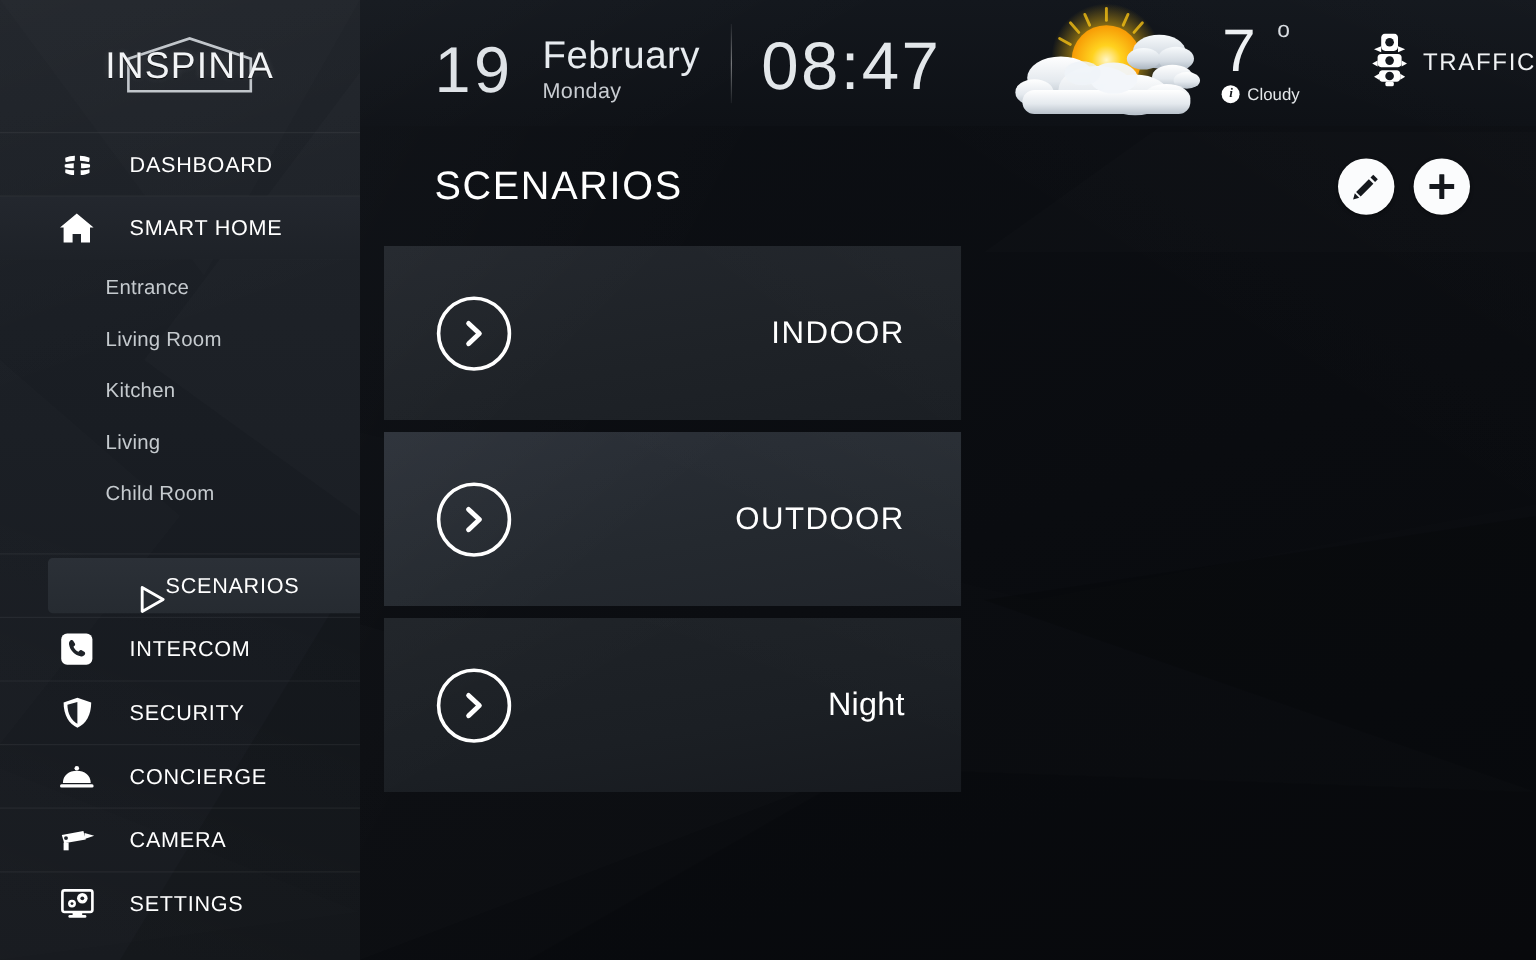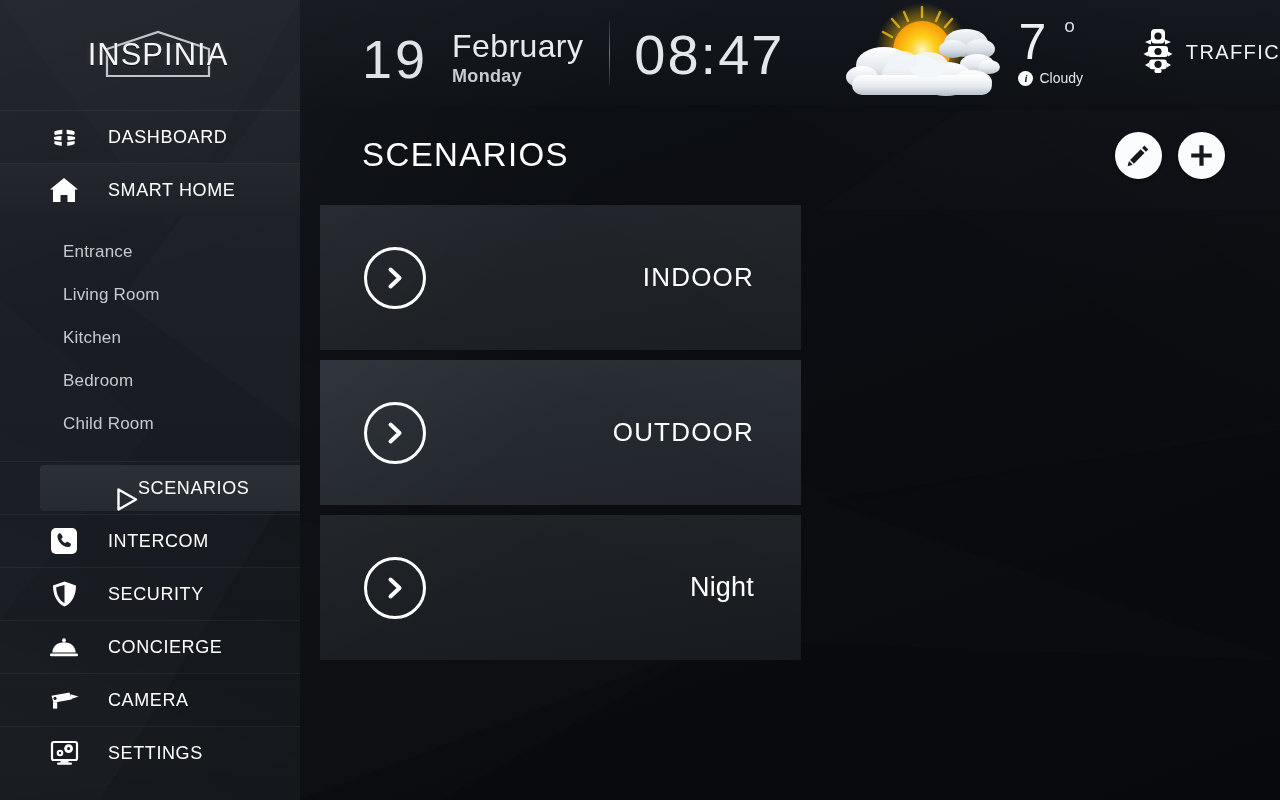--- a/index.html
+++ b/index.html
@@ -80,22 +80,22 @@
     position:absolute; left:40px; right:0; top:3px; bottom:3px;
     background:linear-gradient(180deg,#2b3037 0%, #262b31 100%);
     border-radius:4px 0 0 4px;
   }
   .nav-item.active-scn .ico,
   .nav-item.active-scn .lbl { position:relative; z-index:2; }
   .nav-item.active-scn .ico { left:49px; }
 
   .sub-list { position:relative; z-index:2; padding:14px 0 16px 0; }
   .sub-item {
-    height:43px; display:flex; align-items:center;
-    padding-left:63px; cursor:pointer;
+    height:43px; display:flex; 
+    padding-left:88px; cursor:pointer;
   }
   .sub-item span {
     font-size:17px; color:#c5cace; font-weight:400; letter-spacing:.2px;
   }
 
   
   #main { position:relative; flex:1 1 auto; height:800px; overflow:hidden; }
   #main .main-bg { position:absolute; inset:0;
     background:
       linear-gradient(118deg, rgba(255,255,255,.020) 0%, rgba(255,255,255,0) 30%),
@@ -115,21 +115,21 @@
       linear-gradient(200deg, rgba(255,255,255,.012) 0%, rgba(255,255,255,0) 36%),
       linear-gradient(180deg,#13171d 0%, #0e1116 100%);
   }
   .datetime { position:relative; z-index:2; display:flex; align-items:flex-start; margin-left:62px;gap:10px; }
   .dt-day {
     font-size:54px; color:#dfe3e7; font-weight:300; line-height:1;
     letter-spacing:3px; margin-top:14px;
   }
   .dt-mon-wrap { margin-left:14px; margin-top:12px; }
   .dt-month { font-size:32px; color:#e7ebef; font-weight:300; line-height:1.05; letter-spacing:.4px; }
-  .dt-weekday { font-size:18px; color:#c8ccd1; font-weight:700; margin-top:2px; letter-spacing:.3px; }
+  .dt-weekday { font-size:18px; color:#c8ccd1; font-weight:400; margin-top:2px; letter-spacing:.3px; }
   .dt-divider {
     position:relative; z-index:2;
     width:1px; height:66px; margin:0 24px 0 26px;
     background:linear-gradient(180deg, rgba(255,255,255,.05), rgba(255,255,255,.42), rgba(255,255,255,.05));
     align-self:center;
   }
   .dt-time {
     position:relative; z-index:2;
     font-size:56px; color:#e3e7ea; font-weight:300; letter-spacing:2px; line-height:1;
     margin-top:4px;
@@ -280,21 +280,21 @@
         <div class="sub-item">
           <span>Entrance</span>
         </div>
         <div class="sub-item">
           <span>Living Room</span>
         </div>
         <div class="sub-item">
           <span>Kitchen</span>
         </div>
         <div class="sub-item">
-          <span>Bedroom</span>
+          <span>Living</span>
         </div>
         <div class="sub-item">
           <span>Child Room</span>
         </div>
       </div>
 
       <div class="nav-item active-scn">
         <span class="hl"></span>
         <span class="ico">
           <svg width="27" height="27" viewBox="0 0 27 27">

